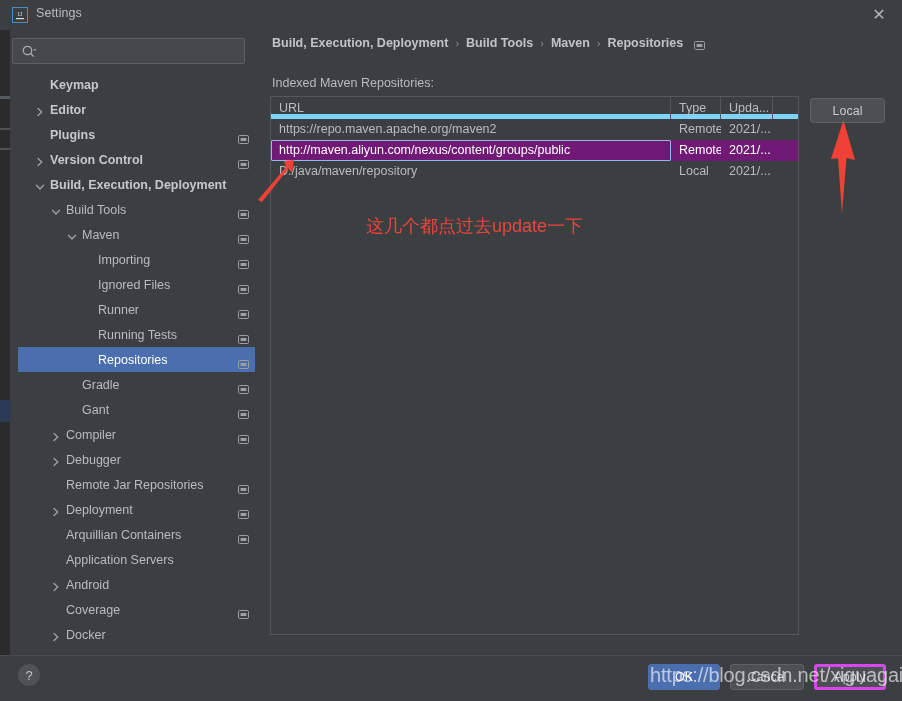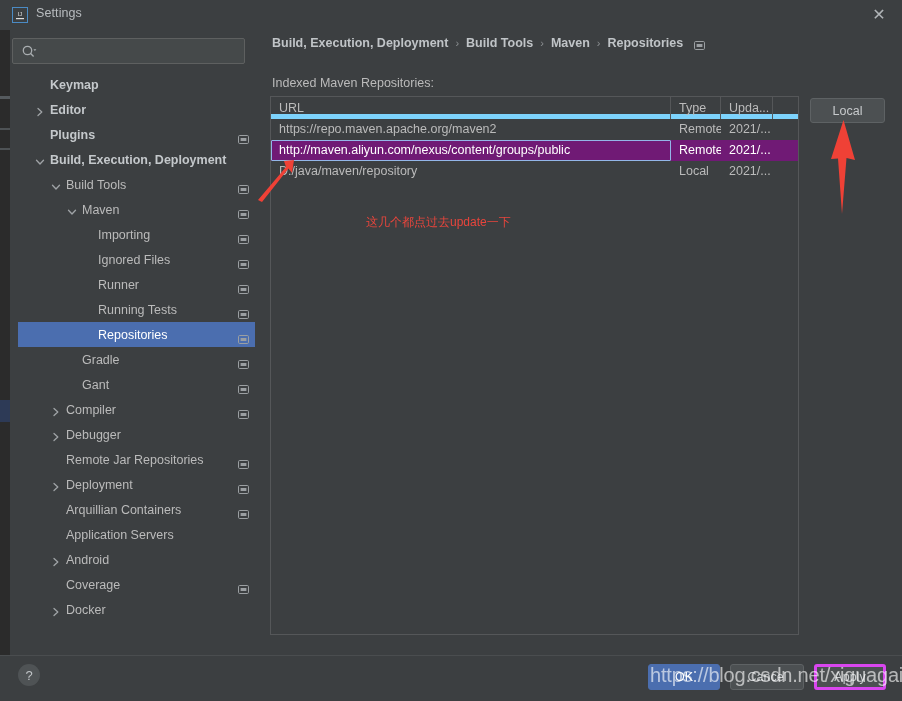--- a/index.html
+++ b/index.html
@@ -187,21 +187,21 @@
     border-radius: 3px;
     color: #c7cacc; font-size: 12.5px;
     cursor: pointer;
     display: flex; align-items: center; justify-content: center;
     font-family: "Liberation Sans", sans-serif;
   }
 
   
   .anno-text {
     position: absolute; left: 366px; top: 214px;
-    font-size: 12px; color: #e8453c;
+    font-size: 18px; color: #e8453c;
     font-family: "Liberation Sans", sans-serif;
     white-space: nowrap;
   }
   .anno-arrow { position: absolute; pointer-events: none; }
 
   
   .footer {
     position: absolute; left: 0; top: 655px;
     width: 902px; height: 46px;
     background: #3c3f41;
@@ -288,20 +288,30 @@
         </div>
         <div class="tnode bold">
           <span class="lbl" style="margin-left: 32px;">Plugins</span>
           <span class="cfgicon"><svg width="11" height="9" viewBox="0 0 11 9">
               <rect x="0.5" y="0.5" width="10" height="8" rx="1.2" fill="none" stroke="#9b9fa2" stroke-width="1"></rect>
               <rect x="2.6" y="3" width="5.8" height="3" fill="#9b9fa2"></rect>
             </svg></span>
         </div>
         <div class="tnode bold">
           <span class="arrow" style="left: 16px;"><svg width="12" height="12" viewBox="0 0 12 12">
+              <path d="M4 2.5 L7.8 6 L4 9.5" fill="none" stroke="#9fa3a6" stroke-width="1.3" stroke-linecap="round" stroke-linejoin="round"></path>
+            </svg></span>
+          <span class="lbl" style="margin-left: 32px;">Version Control</span>
+          <span class="cfgicon"><svg width="11" height="9" viewBox="0 0 11 9">
+              <rect x="0.5" y="0.5" width="10" height="8" rx="1.2" fill="none" stroke="#9b9fa2" stroke-width="1"></rect>
+              <rect x="2.6" y="3" width="5.8" height="3" fill="#9b9fa2"></rect>
+            </svg></span>
+        </div>
+        <div class="tnode bold">
+          <span class="arrow" style="left: 16px;"><svg width="12" height="12" viewBox="0 0 12 12">
               <path d="M2.5 4.2 L6 8 L9.5 4.2" fill="none" stroke="#9fa3a6" stroke-width="1.3" stroke-linecap="round" stroke-linejoin="round"></path>
             </svg></span>
           <span class="lbl" style="margin-left: 32px;">Build, Execution, Deployment</span>
         </div>
         <div class="tnode">
           <span class="arrow" style="left: 32px;"><svg width="12" height="12" viewBox="0 0 12 12">
               <path d="M2.5 4.2 L6 8 L9.5 4.2" fill="none" stroke="#9fa3a6" stroke-width="1.3" stroke-linecap="round" stroke-linejoin="round"></path>
             </svg></span>
           <span class="lbl" style="margin-left: 48px;">Build Tools</span>
           <span class="cfgicon"><svg width="11" height="9" viewBox="0 0 11 9">

